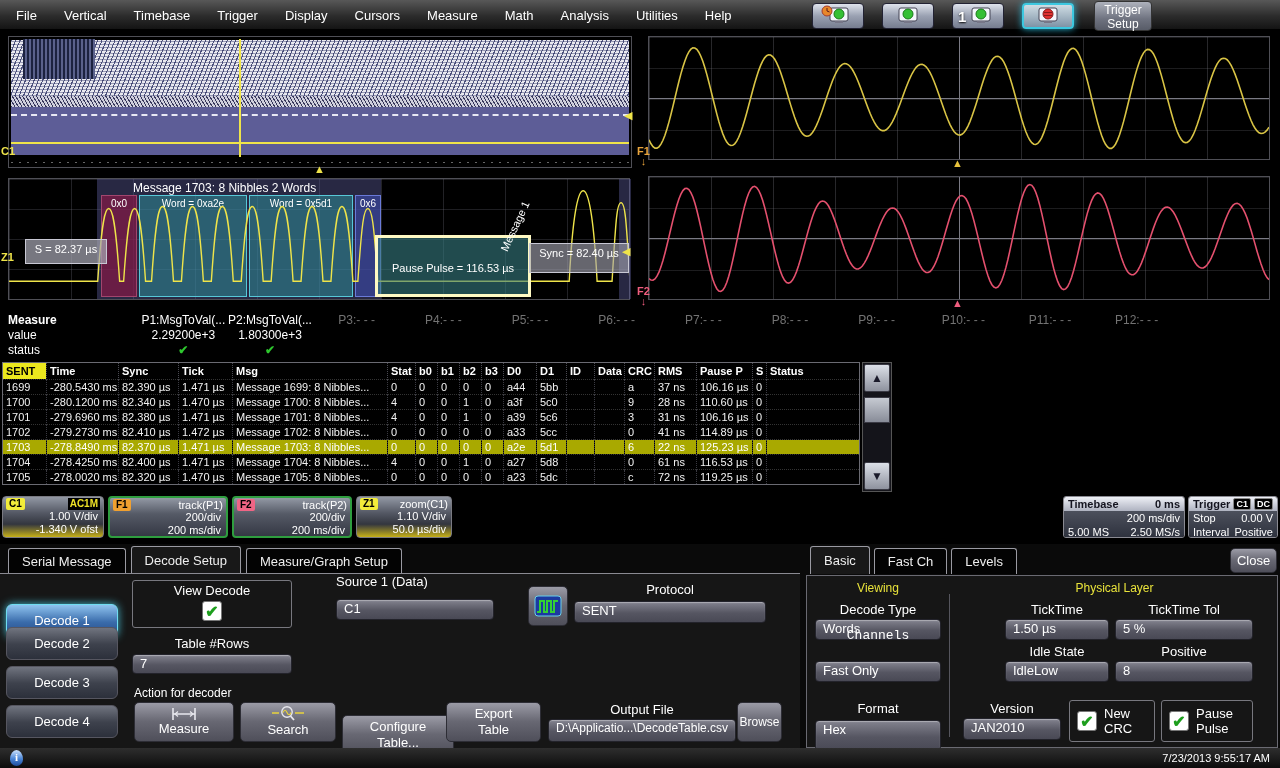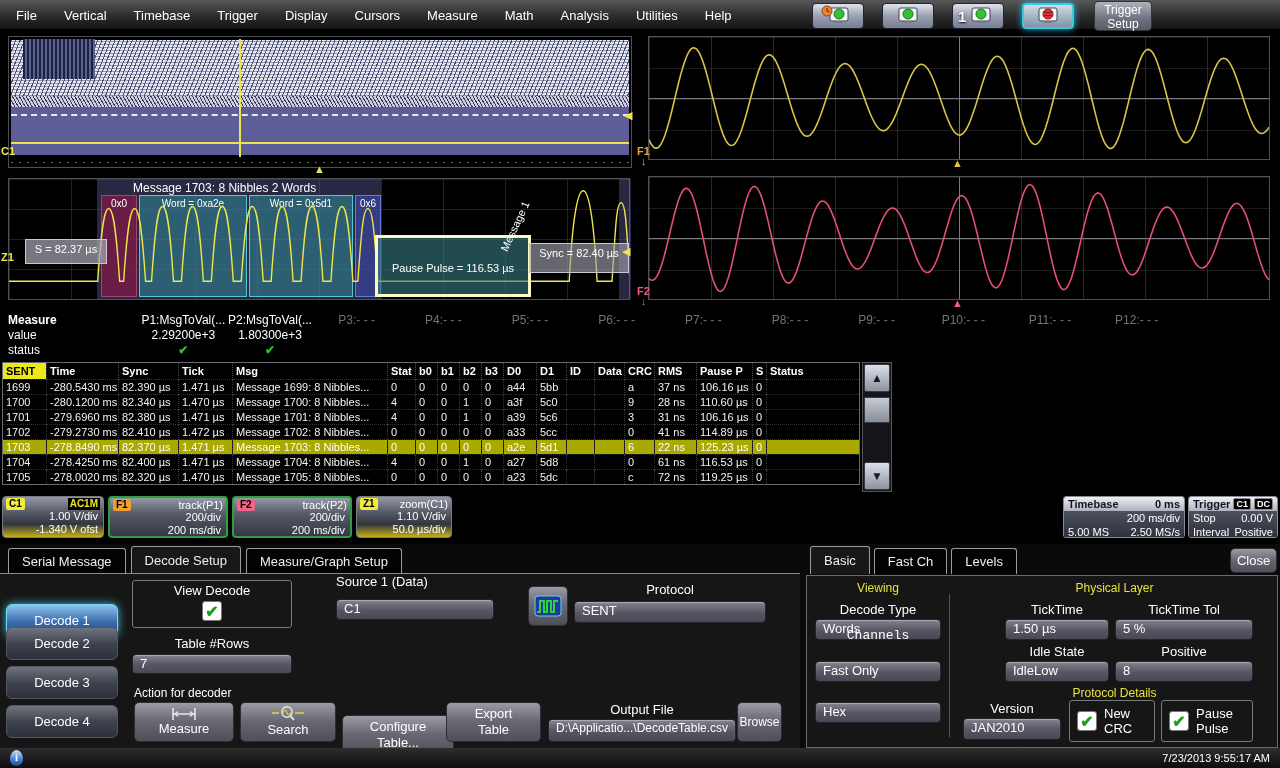--- a/index.html
+++ b/index.html
@@ -682,32 +682,31 @@
     <div class="rpanel">
       <div class="yhdr" style="left:0; top:5px; width:142px; text-align:center;">Viewing</div>
       <div class="yhdr" style="left:150px; top:5px; width:315px; text-align:center;">Physical Layer</div>
       <div class="divider"></div>
 
       <div class="flabel" style="left:8px; top:26px; width:126px; text-align:center;">Decode Type</div>
       <div class="field" style="left:8px; top:43px; width:126px; height:21px;">Words</div>
       <div class="flabel" style="left:8px; top:52px; width:126px; text-align:center;font-family:Liberation Mono, monospace;">Channels</div>
       <div class="field" style="left:8px; top:85px; width:126px; height:21px;">Fast Only</div>
       <div class="flabel" style="left:8px; top:125px; width:126px; text-align:center;">Format</div>
-      <div class="field" style="left:8px; top:126px; width:126px; height:21px;">Hex</div>
+      <div class="field" style="left:8px; top:144px; width:126px; height:31px;">Hex</div>
 
       <div class="flabel" style="left:198px; top:26px; width:104px; text-align:center;">TickTime</div>
       <div class="field" style="left:198px; top:43px; width:104px; height:21px;">1.50 µs</div>
       <div class="flabel" style="left:308px; top:26px; width:138px; text-align:center;">TickTime Tol</div>
       <div class="field" style="left:308px; top:43px; width:138px; height:21px;">5 %</div>
       <div class="flabel" style="left:198px; top:68px; width:104px; text-align:center;">Idle State</div>
       <div class="field" style="left:198px; top:85px; width:104px; height:21px;">IdleLow</div>
       <div class="flabel" style="left:308px; top:68px; width:138px; text-align:center;">Positive</div>
       <div class="field" style="left:308px; top:85px; width:138px; height:21px;">8</div>
 
-      <div class="yhdr" style="left:150px; top:110px; width:315px; text-align:center;">Protocol Details</div>
       <div class="flabel" style="left:156px; top:125px; width:98px; text-align:center;">Version</div>
       <div class="field" style="left:156px; top:142px; width:98px; height:22px;">JAN2010</div>
 
       <div class="cbgroup" style="left:262px; top:124px; width:86px; height:42px;">
         <div class="cb"><span>✔</span></div>
         <div class="two"><span>New</span><br><span>CRC</span></div>
       </div>
       <div class="cbgroup" style="left:354px; top:124px; width:92px; height:42px;">
         <div class="cb"><span>✔</span></div>
         <div class="two"><span>Pause</span><br><span>Pulse</span></div>

